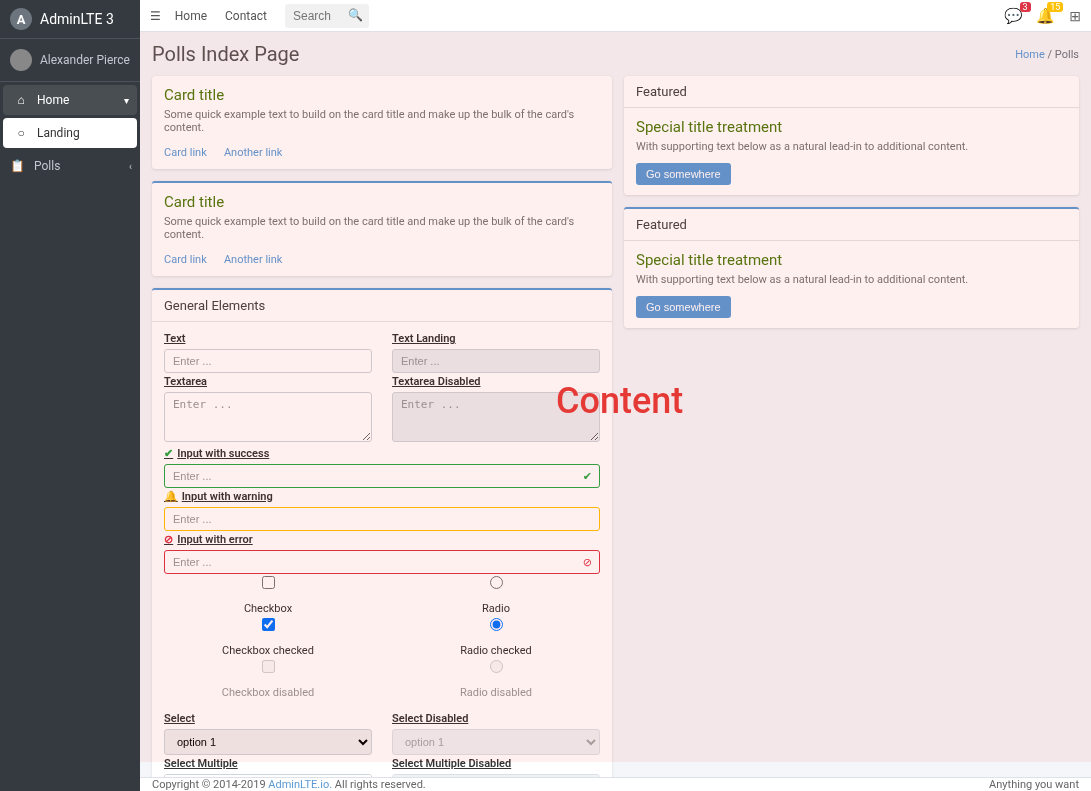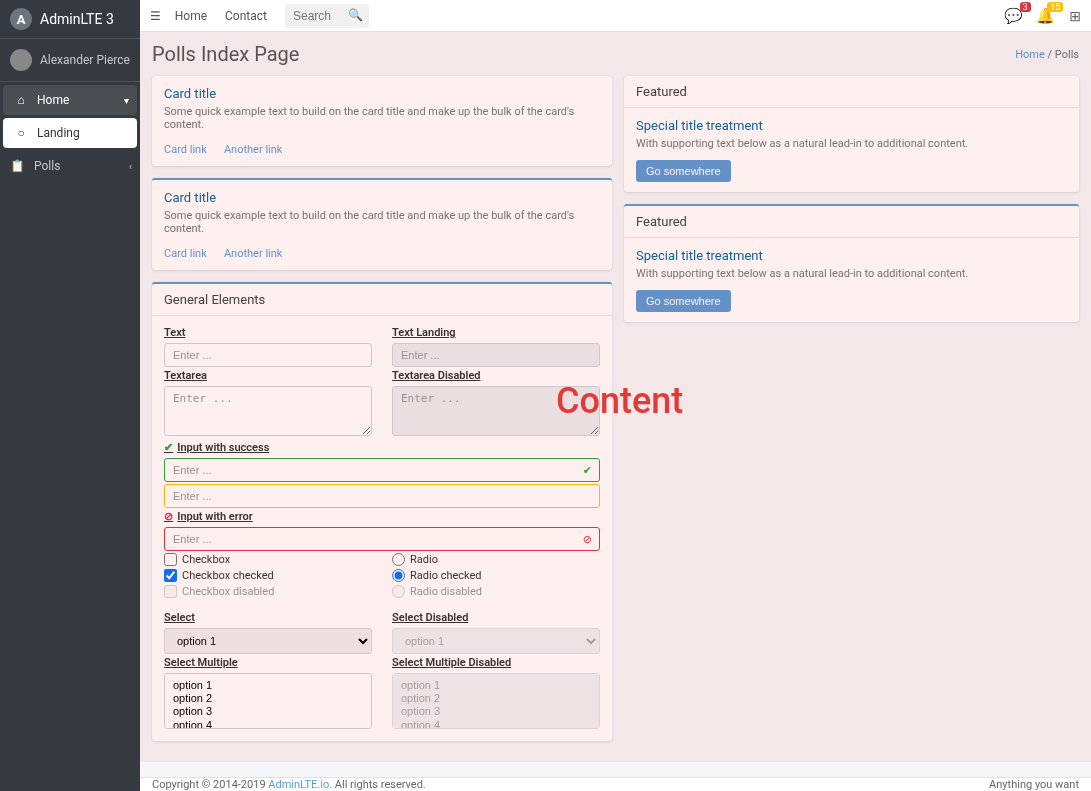--- a/index.html
+++ b/index.html
@@ -35,41 +35,41 @@
 .page-header h1 { font-size: 20px; color: #555; font-weight: 400; }
 .breadcrumb { font-size: 11px; color: #6c757d; }
 .breadcrumb a { color: #5b9bd5; text-decoration: none; }
 .row { display: flex; gap: 12px; }
 .col-left { flex: 0 0 460px; }
 .col-right { flex: 1; }
 .card { background: #fff; border-radius: 3px; box-shadow: 0 0 1px rgba(0,0,0,.125), 0 1px 3px rgba(0,0,0,.1); margin-bottom: 12px; overflow: hidden; }
 .card.primary-border { border-top: 2px solid #5b9bd5; }
 .card-body { padding: 10px 12px; }
 .card-header { padding: 8px 12px; border-bottom: 1px solid rgba(0,0,0,.1); font-size: 13px; color: #444; }
-.card-title { font-size: 13px; color: #0369a1; margin-bottom: 4px; }
+.card-title { font-size: 15px; color: #4d7c0f; margin-bottom: 4px; }
 .card-text { font-size: 11px; color: #777; margin-bottom: 10px; }
 .card-link { color: #5b9bd5; text-decoration: none; font-size: 11px; margin-right: 14px; }
 .btn-primary { background: #5b9bd5; color: #fff; border: none; padding: 5px 10px; border-radius: 3px; font-size: 11px; cursor: pointer; }
 .form-group { margin-bottom: 2px; text-decoration: underline; }
 .form-group label { display: block; font-weight: 600; font-size: 11px; margin-bottom: 4px; color: #333; }
 .form-control { width: 100%; padding: 5px 8px; border: 1px solid #ced4da; border-radius: 3px; font-size: 11px; }
 .form-control:disabled { background: #e9ecef; }
 .form-control::placeholder { color: #999; }
 textarea.form-control { height: 50px; resize: vertical; }
 .is-valid { border-color: #28a745; }
 .is-warning { border-color: #ffc107; }
 .is-invalid { border-color: #dc3545; }
 .input-icon-wrap { position: relative; }
 .input-icon-wrap .status-icon { position: absolute; right: 8px; top: 6px; font-size: 11px; }
 .icon-green { color: #28a745; }
 .icon-red { color: #dc3545; }
 .label-icon { margin-right: 4px; }
 .two-col { display: flex; gap: 20px; }
 .two-col > div { flex: 1; }
-.check-row { font-size: 11px; color: #333; margin-bottom: 3px; display: flex; align-items: center; gap: 5px; }
+.check-row { font-size: 11px; color: #333; margin-bottom: 3px; display: flex; align-items: center; gap: 13px; flex-direction: column; }
 .check-row.disabled { color: #999; }
 .check-row input { margin: 0; }
 select.form-control { height: 26px; }
 select[multiple].form-control { height: 56px; }
 .footer { position: absolute; bottom: 0; left: 140px; right: 0; height: 14px; background: #fff; border-top: 1px solid #dee2e6; display: flex; align-items: center; justify-content: space-between; padding: 0 12px; font-size: 11px; color: #666; }
 .footer a { color: #5b9bd5; text-decoration: none; }
 </style>
 </head>
 <body>
 
@@ -166,20 +166,21 @@
             </div>
 
             <div class="form-group">
               <label><span class="label-icon icon-green">✔</span><span>Input with success</span></label>
               <div class="input-icon-wrap">
                 <input class="form-control is-valid" placeholder="Enter ..." style="">
                 <span class="status-icon icon-green">✔</span>
               </div>
             </div>
             <div class="form-group">
+              <label><span class="label-icon">🔔</span><span>Input with warning</span></label>
               <input class="form-control is-warning" placeholder="Enter ..." style="">
             </div>
             <div class="form-group">
               <label><span class="label-icon icon-red">⊘</span><span>Input with error</span></label>
               <div class="input-icon-wrap">
                 <input class="form-control is-invalid" placeholder="Enter ..." style="">
                 <span class="status-icon icon-red">⊘</span>
               </div>
             </div>
 

